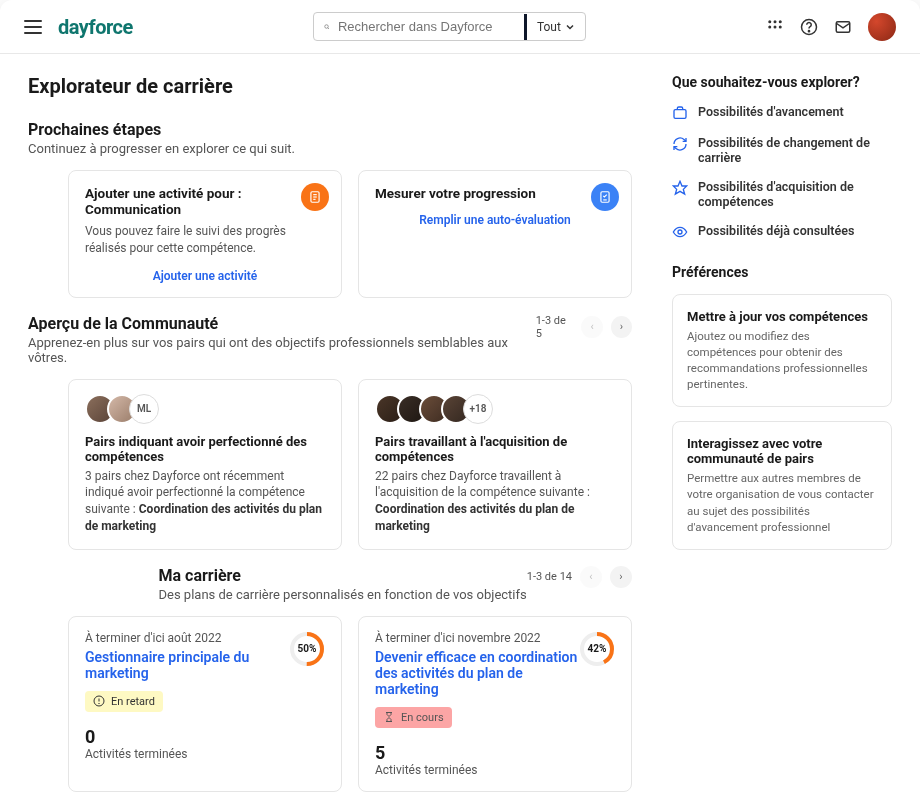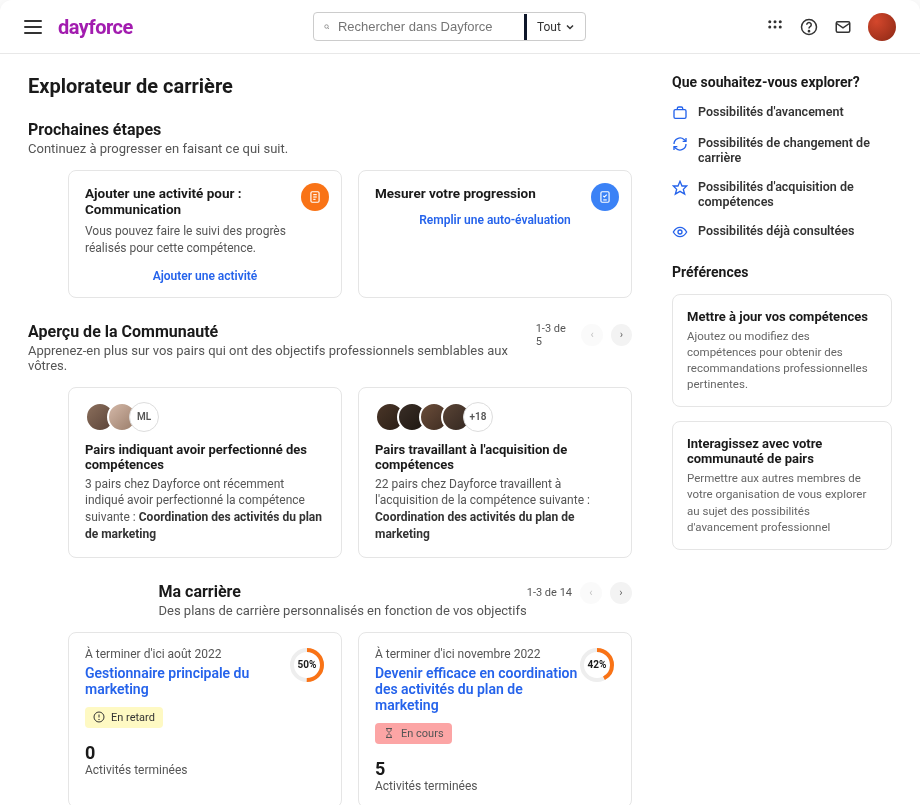--- a/index.html
+++ b/index.html
@@ -1,40 +1,40 @@
 <!DOCTYPE html>
 <html><head>
 <meta charset="utf-8">
 <style>
 * { box-sizing: border-box; margin: 0; padding: 0; }
 body { font-family: -apple-system, BlinkMacSystemFont, "Segoe UI", Roboto, sans-serif; background: #fff; color: #1a1a1a; }
 .app { width: 920px; min-height: 805px; background: #fff; border-radius: 12px; box-shadow: 0 8px 30px rgba(0,0,0,0.15); margin: 0 auto; overflow: hidden; }
 .header { display: flex; align-items: center; padding: 12px 24px; border-bottom: 1px solid #e8e8e8; gap: 16px; }
 .menu-icon { width: 18px; height: 14px; display: flex; flex-direction: column; justify-content: space-between; cursor: pointer; }
 .menu-icon span { height: 2px; background: #333; border-radius: 1px; }
-.logo { color: #a21caf; font-weight: 700; font-size: 20px; letter-spacing: -0.5px; text-align: right; }
+.logo { color: #0f766e; font-weight: 700; font-size: 20px; letter-spacing: -0.5px; text-align: right; }
 .search-wrap { margin-left: auto; margin-right: auto; display: flex; flex: 0 0 auto; }
 .search-box { display: flex; align-items: center; border: 1px solid #ccc; border-radius: 4px; overflow: hidden; }
 .search-input-wrap { display: flex; align-items: center; padding: 6px 10px; width: 210px; gap: 8px; }
 .search-icon { width: 14px; height: 14px; color: #666; }
 .search-input { border: none; outline: none; font-size: 13px; color: #be185d; flex: 1; }
 .search-filter { border-left: 3px solid #0f172a; padding: 6px 10px; font-size: 12px; color: #333; display: flex; align-items: center; gap: 4px; cursor: pointer; }
 .header-actions { display: flex; align-items: center; gap: 16px; }
 .header-actions .icon { width: 18px; height: 18px; color: #333; cursor: pointer; }
 .avatar-img { width: 28px; height: 28px; border-radius: 50%; background: radial-gradient(circle at 30% 30%, #d4472c, #8b2815); }
 .main { display: flex; padding: 20px 28px 30px; gap: 40px; }
 .content { flex: 1; }
 h1 { font-size: 20px; font-weight: 700; margin-bottom: 22px; }
 h2 { font-size: 16px; font-weight: 700; margin-bottom: 2px; }
 .subtitle { font-size: 13px; color: #555; margin-bottom: 14px; }
 .section-head { display: flex; align-items: flex-start; justify-content: flex-end; }
 .pager { display: flex; align-items: center; gap: 8px; font-size: 11px; color: #555; }
 .pager-btn { width: 22px; height: 22px; border-radius: 50%; background: #f3f3f3; display: flex; align-items: center; justify-content: center; cursor: pointer; color: #666; }
 .pager-btn.disabled { opacity: 0.4; }
-.cards { display: flex; gap: 16px; margin-bottom: 24px; padding-left: 40px; }
+.cards { display: flex; gap: 16px; margin-bottom: 16px; padding-left: 40px; }
 .card { border: 1px solid #e5e5e5; border-radius: 8px; padding: 14px 16px; flex: 1; position: relative; }
 .card-title { font-size: 13.5px; font-weight: 700; margin-bottom: 6px; padding-right: 36px; }
 .card-desc { font-size: 12px; color: #555; line-height: 1.4; }
 .card-icon { position: absolute; top: 12px; right: 12px; width: 28px; height: 28px; border-radius: 50%; display: flex; align-items: center; justify-content: center; color: #fff; }
 .card-icon.orange { background: #f97316; }
 .card-icon.blue { background: #3b82f6; }
 .card-link { display: block; text-align: center; color: #2563eb; font-size: 12px; font-weight: 600; margin-top: 12px; cursor: pointer; }
 .peer-avatars { display: flex; align-items: center; margin-bottom: 10px; }
 .peer-av { width: 30px; height: 30px; border-radius: 50%; border: 2px solid #fff; margin-left: -8px; background: #999 center/cover; }
 .peer-av:first-child { margin-left: 0; }
@@ -109,21 +109,21 @@
         </svg>
       <div class="avatar-img"></div>
     </div>
   </div>
 
   <div class="main">
     <div class="content">
       <h1>Explorateur de carrière</h1>
 
       <h2>Prochaines étapes</h2>
-      <div class="subtitle">Continuez à progresser en faisant ce qui suit.</div>
+      <div class="subtitle">Continuez à progresser en explorer ce qui suit.</div>
       <div class="cards">
         <div class="card">
           <div class="card-icon orange">
             <svg width="14" height="14" viewBox="0 0 24 24" fill="none" stroke="#fff" stroke-width="2">
                 <rect x="5" y="3" width="14" height="18" rx="2"></rect>
                 <line x1="9" y1="8" x2="15" y2="8"></line>
                 <line x1="9" y1="12" x2="15" y2="12"></line>
                 <line x1="9" y1="16" x2="13" y2="16"></line>
               </svg>
           </div>
@@ -273,17 +273,17 @@
         </li>
       </ul>
 
       <h3>Préférences</h3>
       <div class="pref-card">
         <div class="pref-card-title">Mettre à jour vos compétences</div>
         <div class="pref-card-desc">Ajoutez ou modifiez des compétences pour obtenir des recommandations professionnelles pertinentes.</div>
       </div>
       <div class="pref-card">
         <div class="pref-card-title">Interagissez avec votre communauté de pairs</div>
-        <div class="pref-card-desc">Permettre aux autres membres de votre organisation de vous explorer au sujet des possibilités d'avancement professionnel</div>
+        <div class="pref-card-desc">Permettre aux autres membres de votre organisation de vous contacter au sujet des possibilités d'avancement professionnel</div>
       </div>
     </div>
   </div>
 </div>
 
 </body></html>

